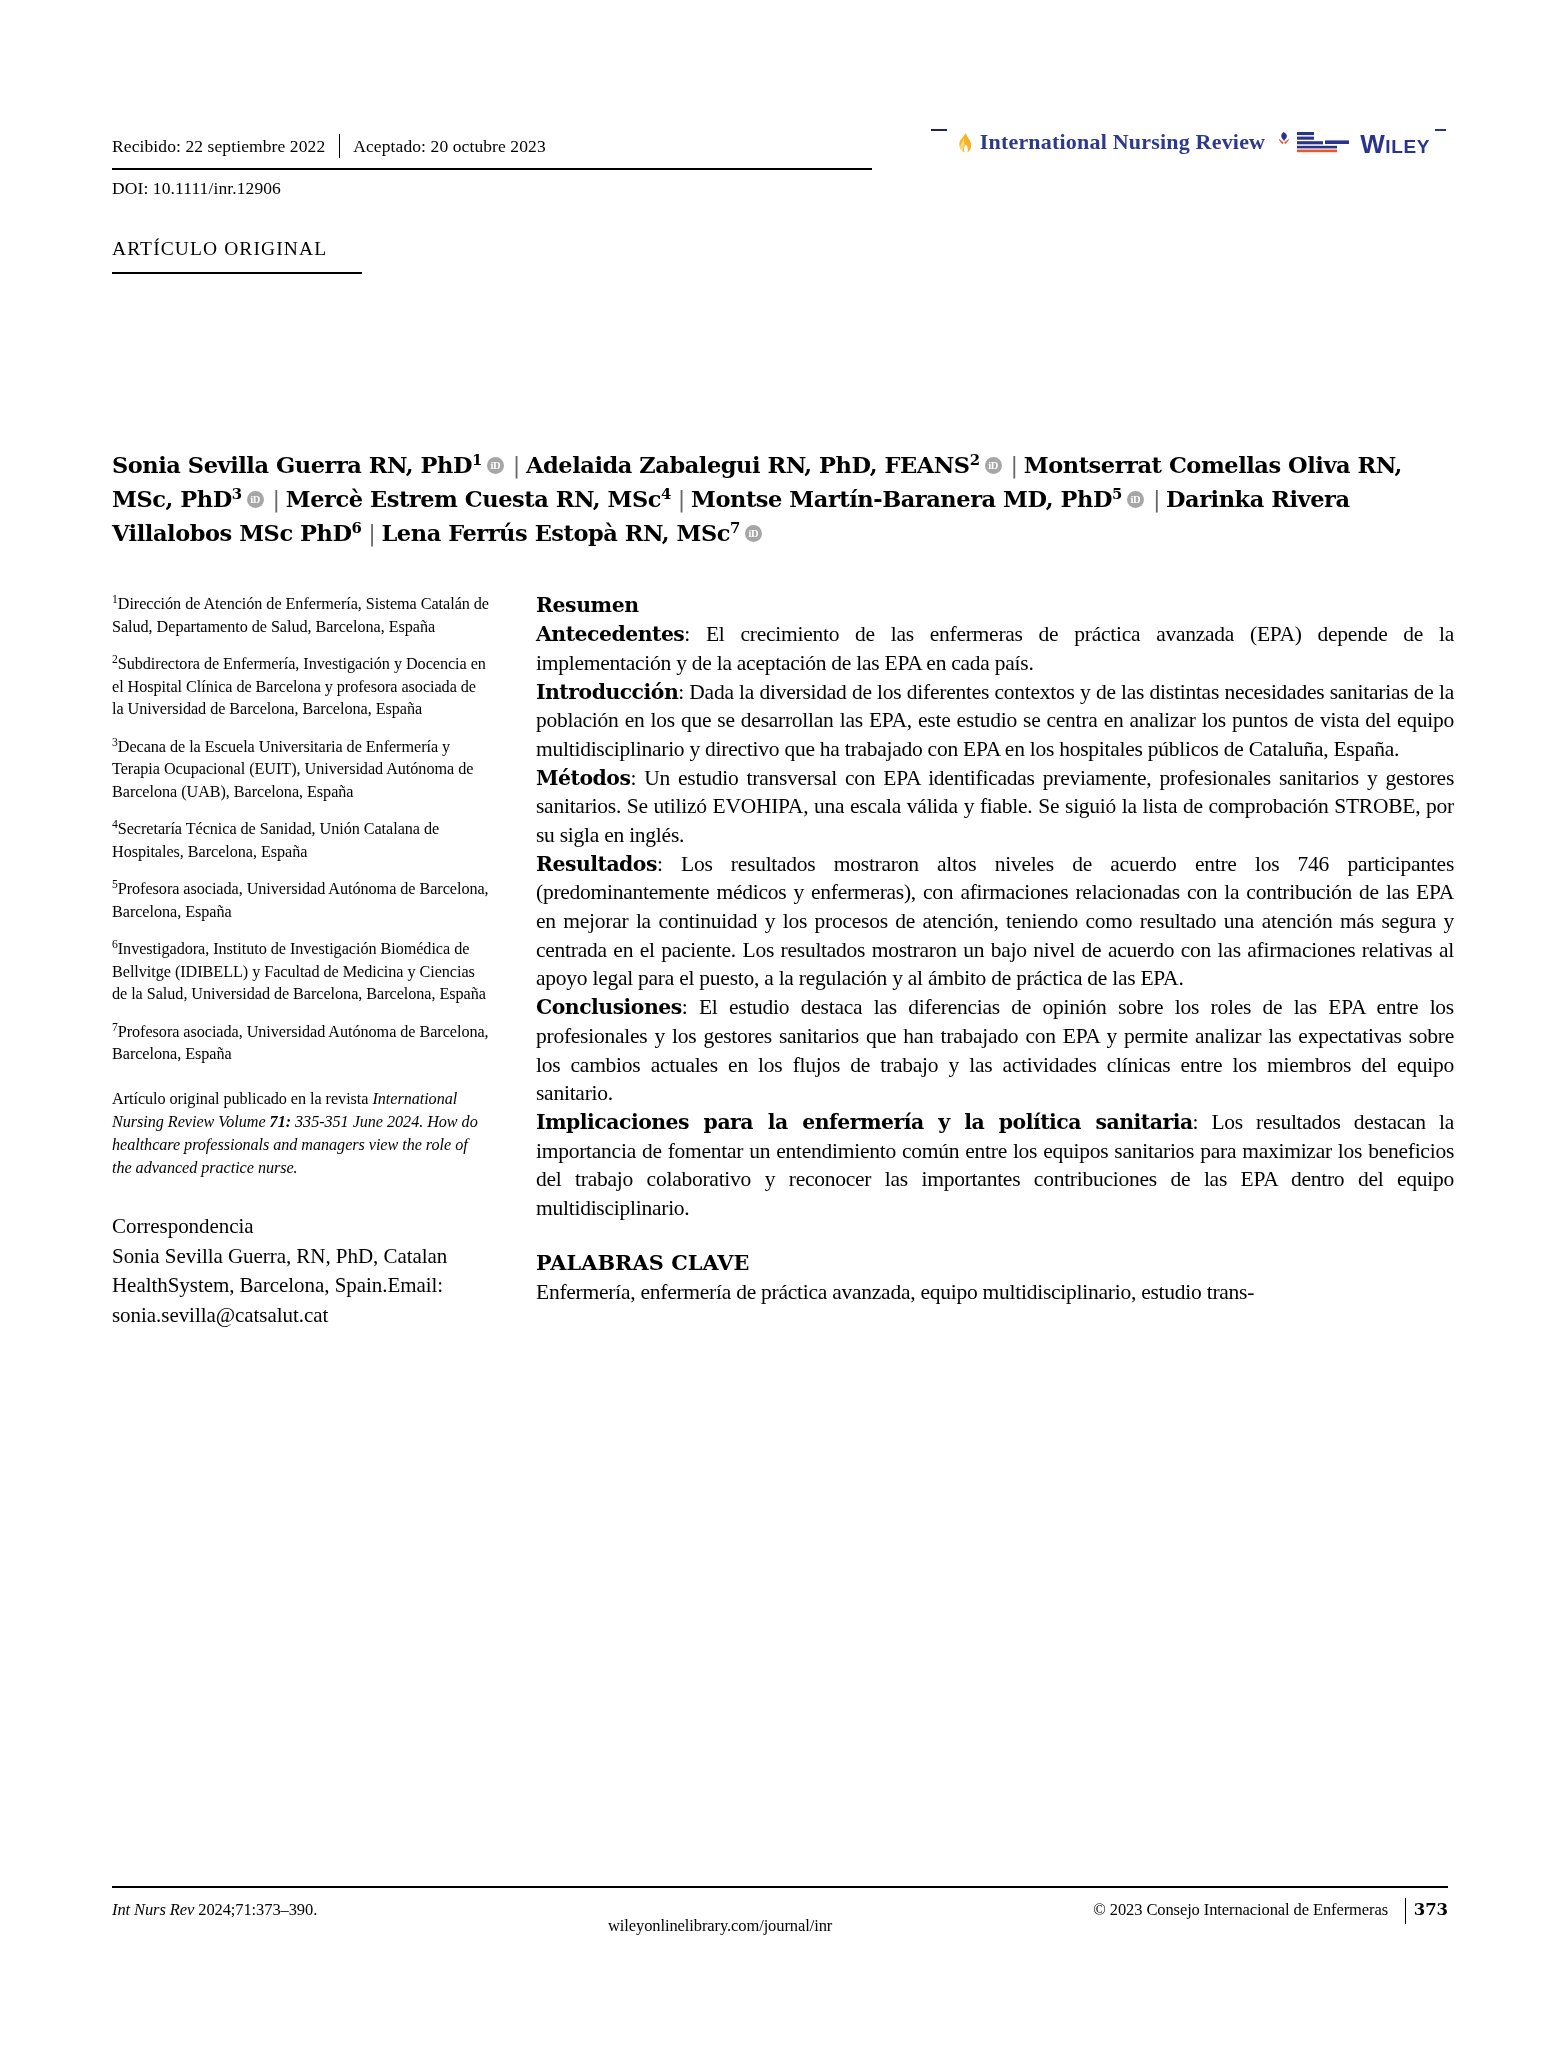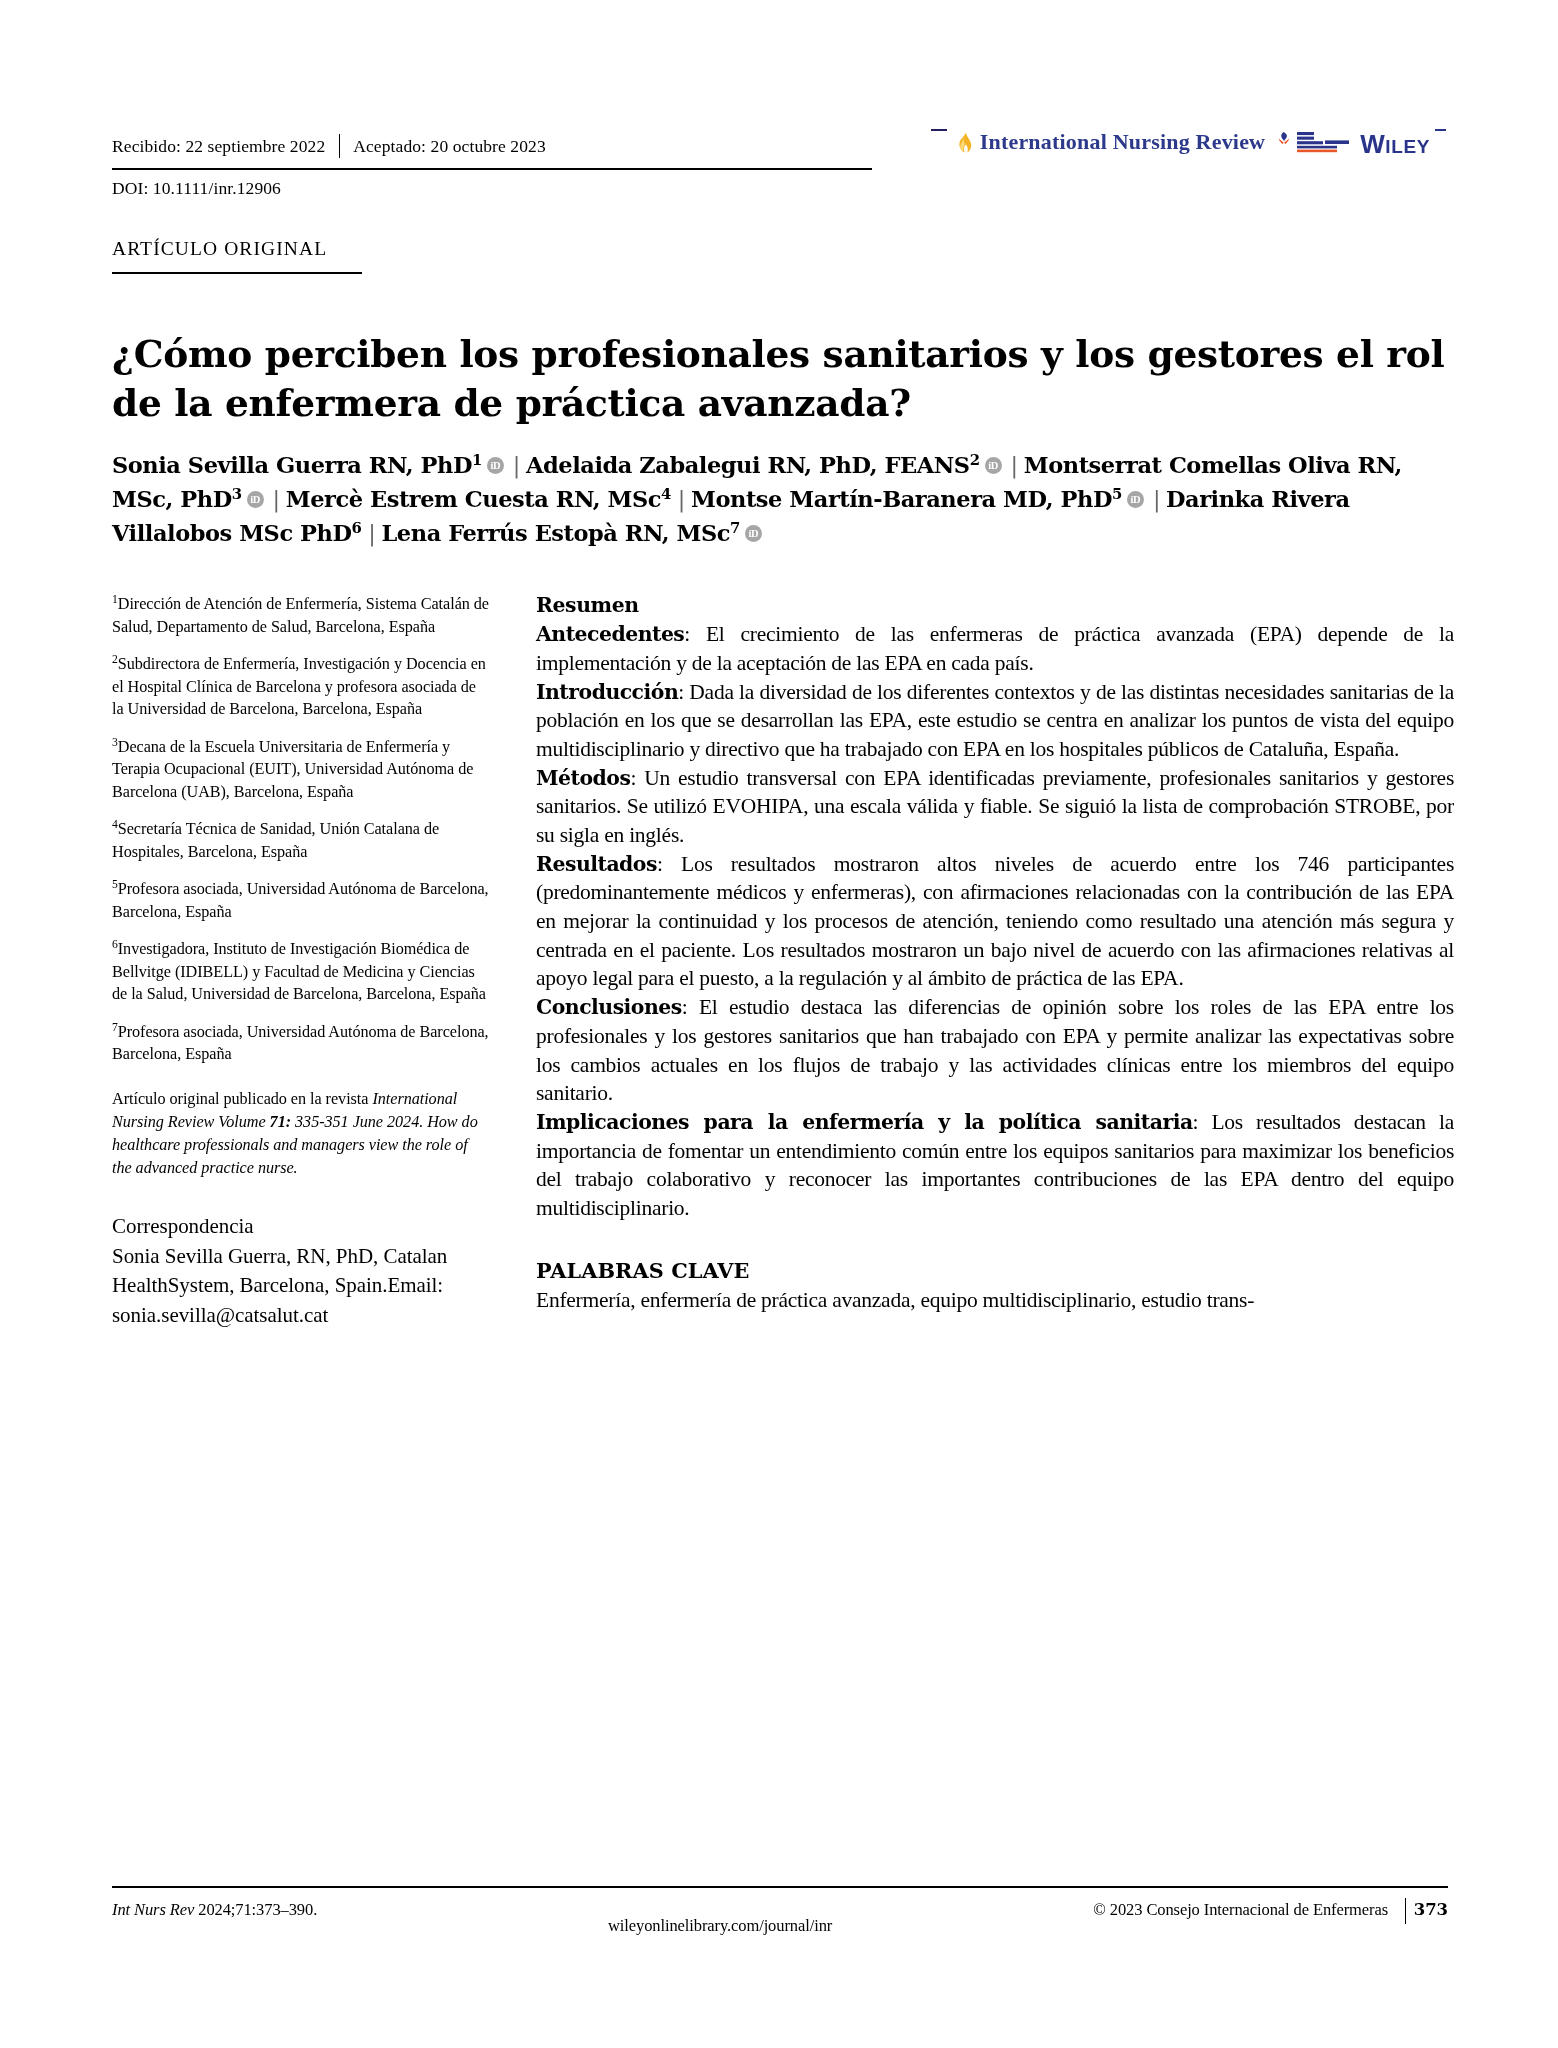--- a/index.html
+++ b/index.html
@@ -240,21 +240,21 @@
     font-size: 20.4px;
     letter-spacing: -0.4px;
     margin-bottom: 1px;
   }
   .abs-p { margin: 0; }
   .kw-head {
     font-family: "DejaVu Serif", "Liberation Serif", serif;
     font-weight: bold;
     font-size: 20.8px;
     letter-spacing: 0.1px;
-    margin-top: 34px;
+    margin-top: 26px;
   }
   .kw-body { margin-top: 2px; }
 
   
   .rule-foot {
     position: absolute;
     left: 112px;
     top: 1886px;
     width: 1336px;
     height: 2.4px;
@@ -329,21 +329,20 @@
         <span class="brand-dash-r"></span>
       </div>
     </div>
   </div>
   <div class="rule-top"></div>
   <div class="doi">DOI: 10.1111/inr.12906</div>
 
   <div class="artype">ARTÍCULO ORIGINAL</div>
   <div class="rule-artype"></div>
 
-  <h1 class="title">¿Cómo perciben los profesionales sanitarios y los gestores el rol de la enfermera de práctica avanzada?</h1>
 
   <div class="authors" id="authors-list"><span>Sonia Sevilla Guerra RN, PhD</span><sup>1</sup><span class="orcid"></span><span class="abar">|</span><span>Adelaida Zabalegui RN, PhD, FEANS</span><sup>2</sup><span class="orcid"></span><span class="abar">|</span><span>Montserrat Comellas Oliva RN, MSc, PhD</span><sup>3</sup><span class="orcid"></span><span class="abar">|</span><span>Mercè Estrem Cuesta RN, MSc</span><sup>4</sup><span class="abar">|</span><span>Montse Martín-Baranera MD, PhD</span><sup>5</sup><span class="orcid"></span><span class="abar">|</span><span>Darinka Rivera Villalobos MSc PhD</span><sup>6</sup><span class="abar">|</span><span>Lena Ferrús Estopà RN, MSc</span><sup>7</sup><span class="orcid"></span></div>
 
   <div class="leftcol">
     <div id="affiliations">
         <div class="aff"><sup>1</sup><span>Dirección de Atención de Enfermería, Sistema Catalán de Salud, Departamento de Salud, Barcelona, España</span></div>
         <div class="aff"><sup>2</sup><span>Subdirectora de Enfermería, Investigación y Docencia en el Hospital Clínica de Barcelona y profesora asociada de la Universidad de Barcelona, Barcelona, España</span></div>
         <div class="aff"><sup>3</sup><span>Decana de la Escuela Universitaria de Enfermería y Terapia Ocupacional (EUIT), Universidad Autónoma de Barcelona (UAB), Barcelona, España</span></div>
         <div class="aff"><sup>4</sup><span>Secretaría Técnica de Sanidad, Unión Catalana de Hospitales, Barcelona, España</span></div>
         <div class="aff"><sup>5</sup><span>Profesora asociada, Universidad Autónoma de Barcelona, Barcelona, España</span></div>

